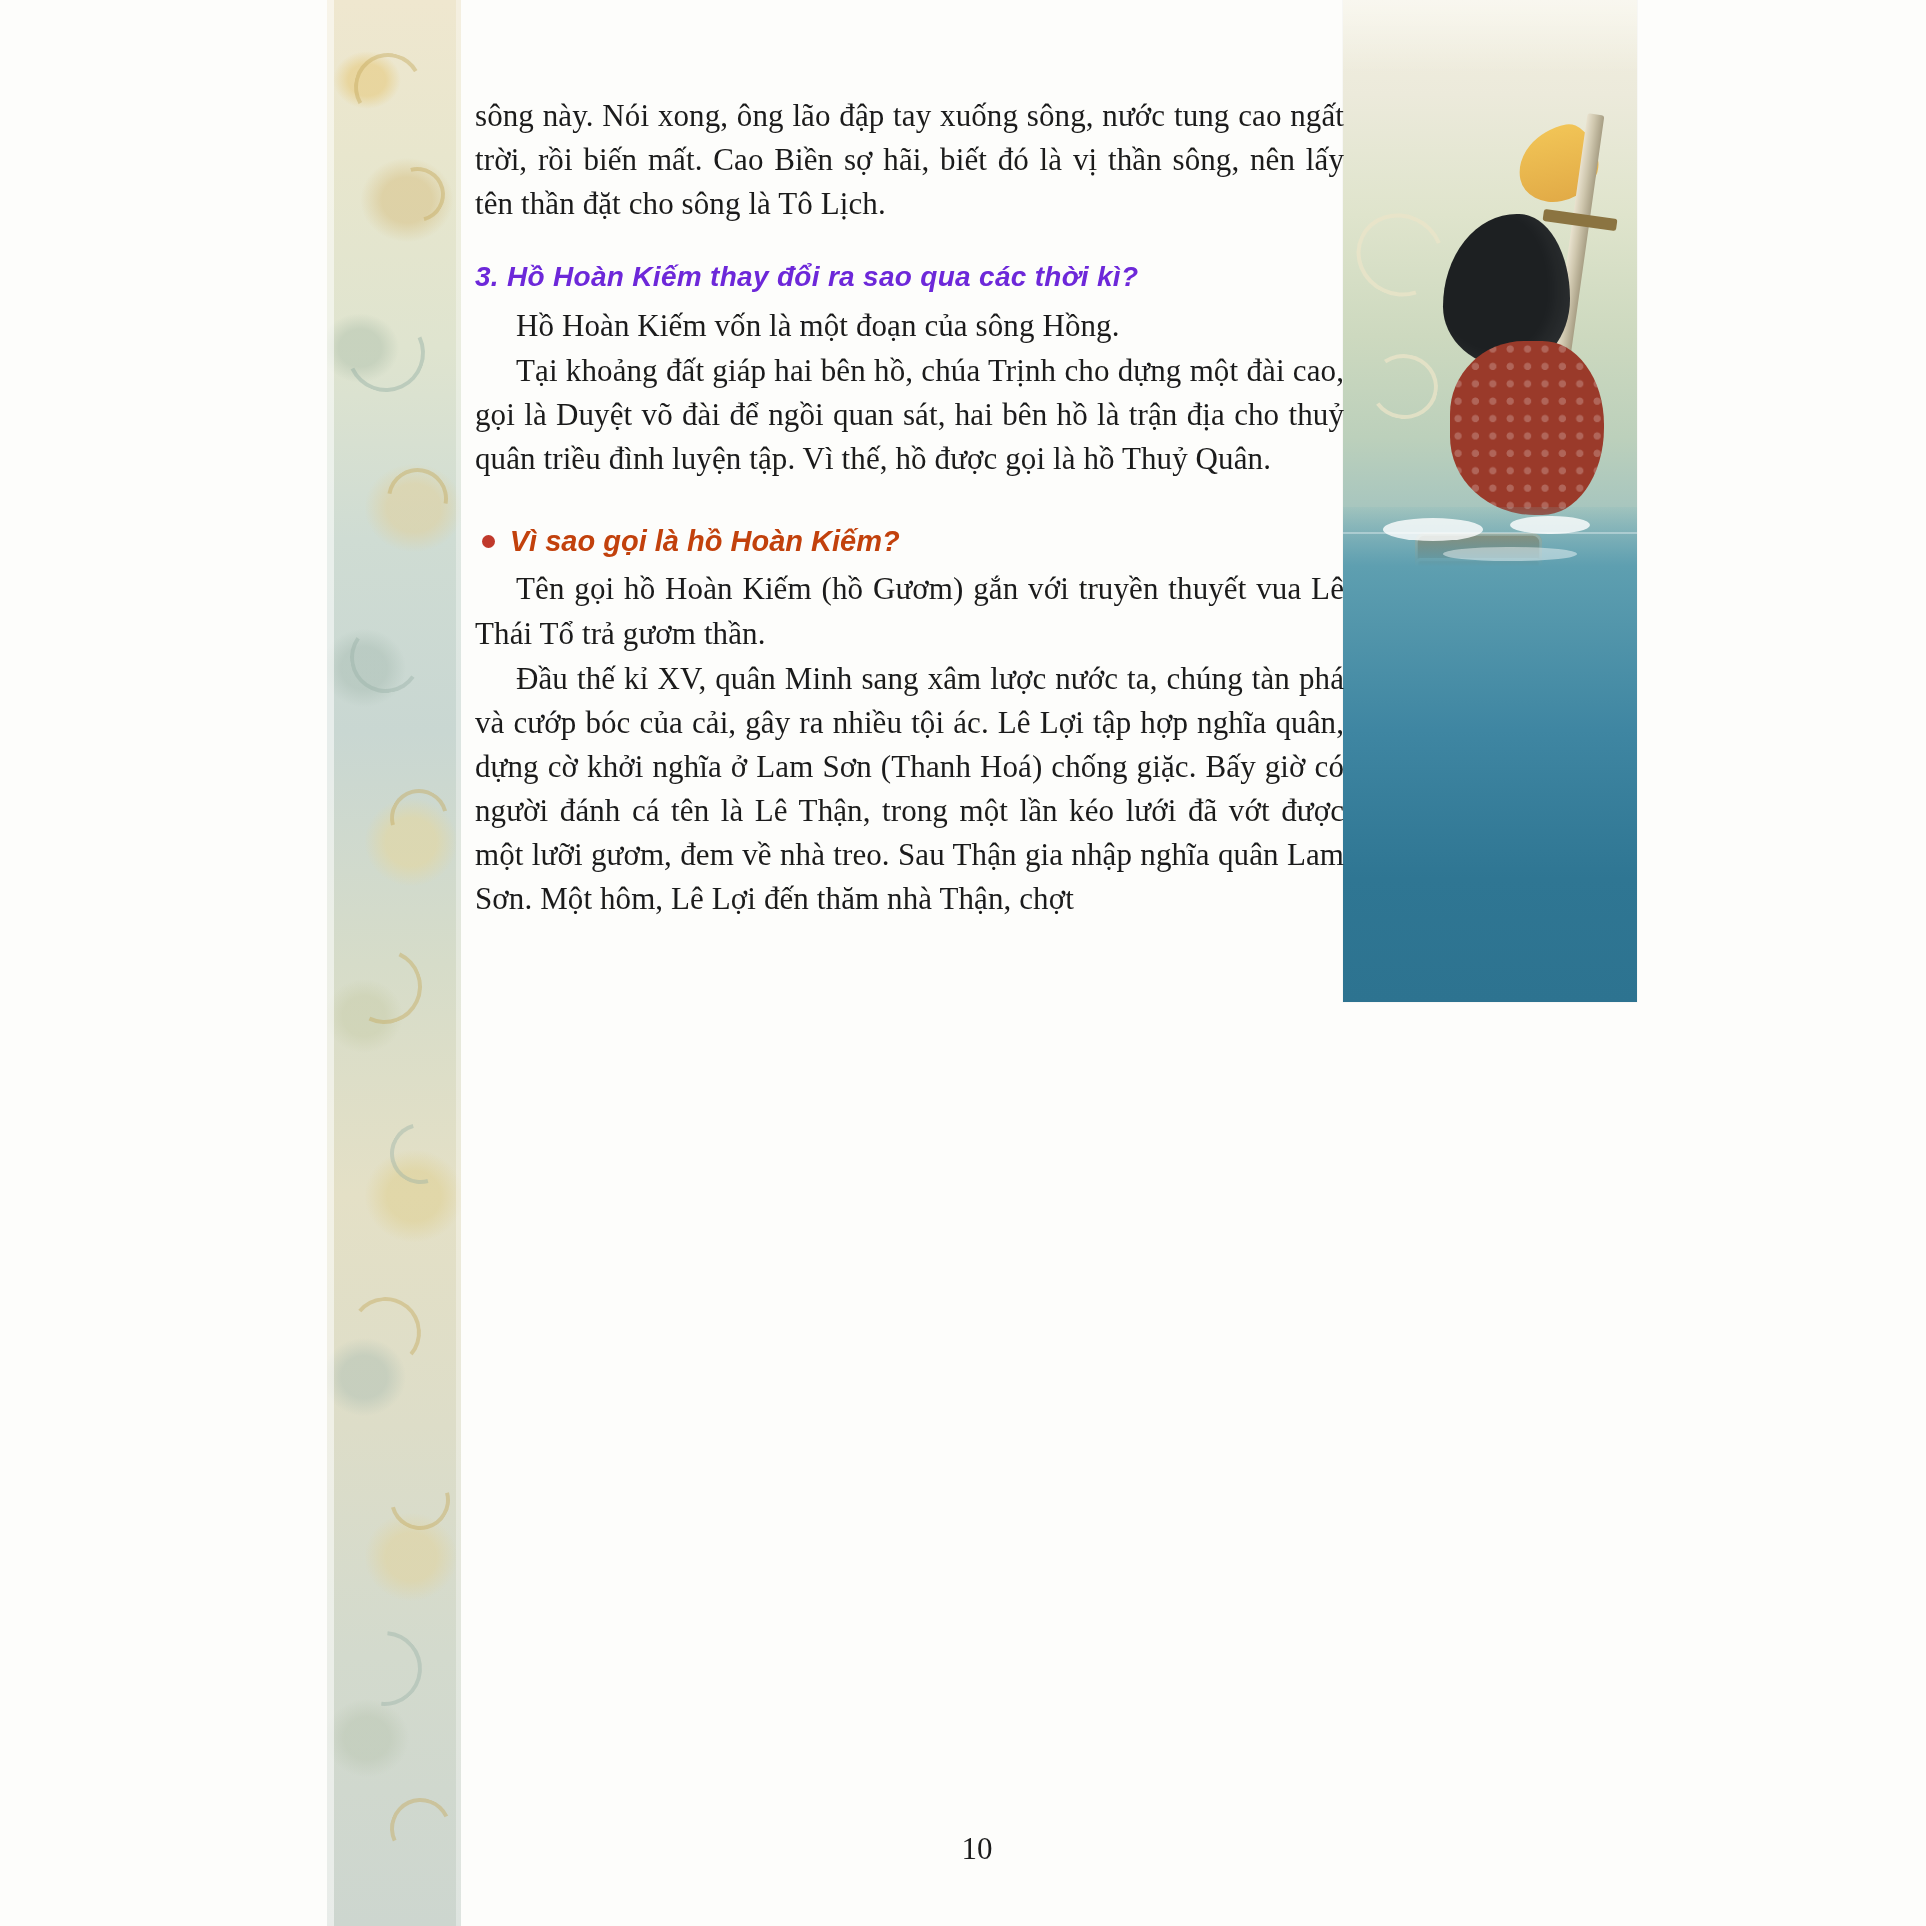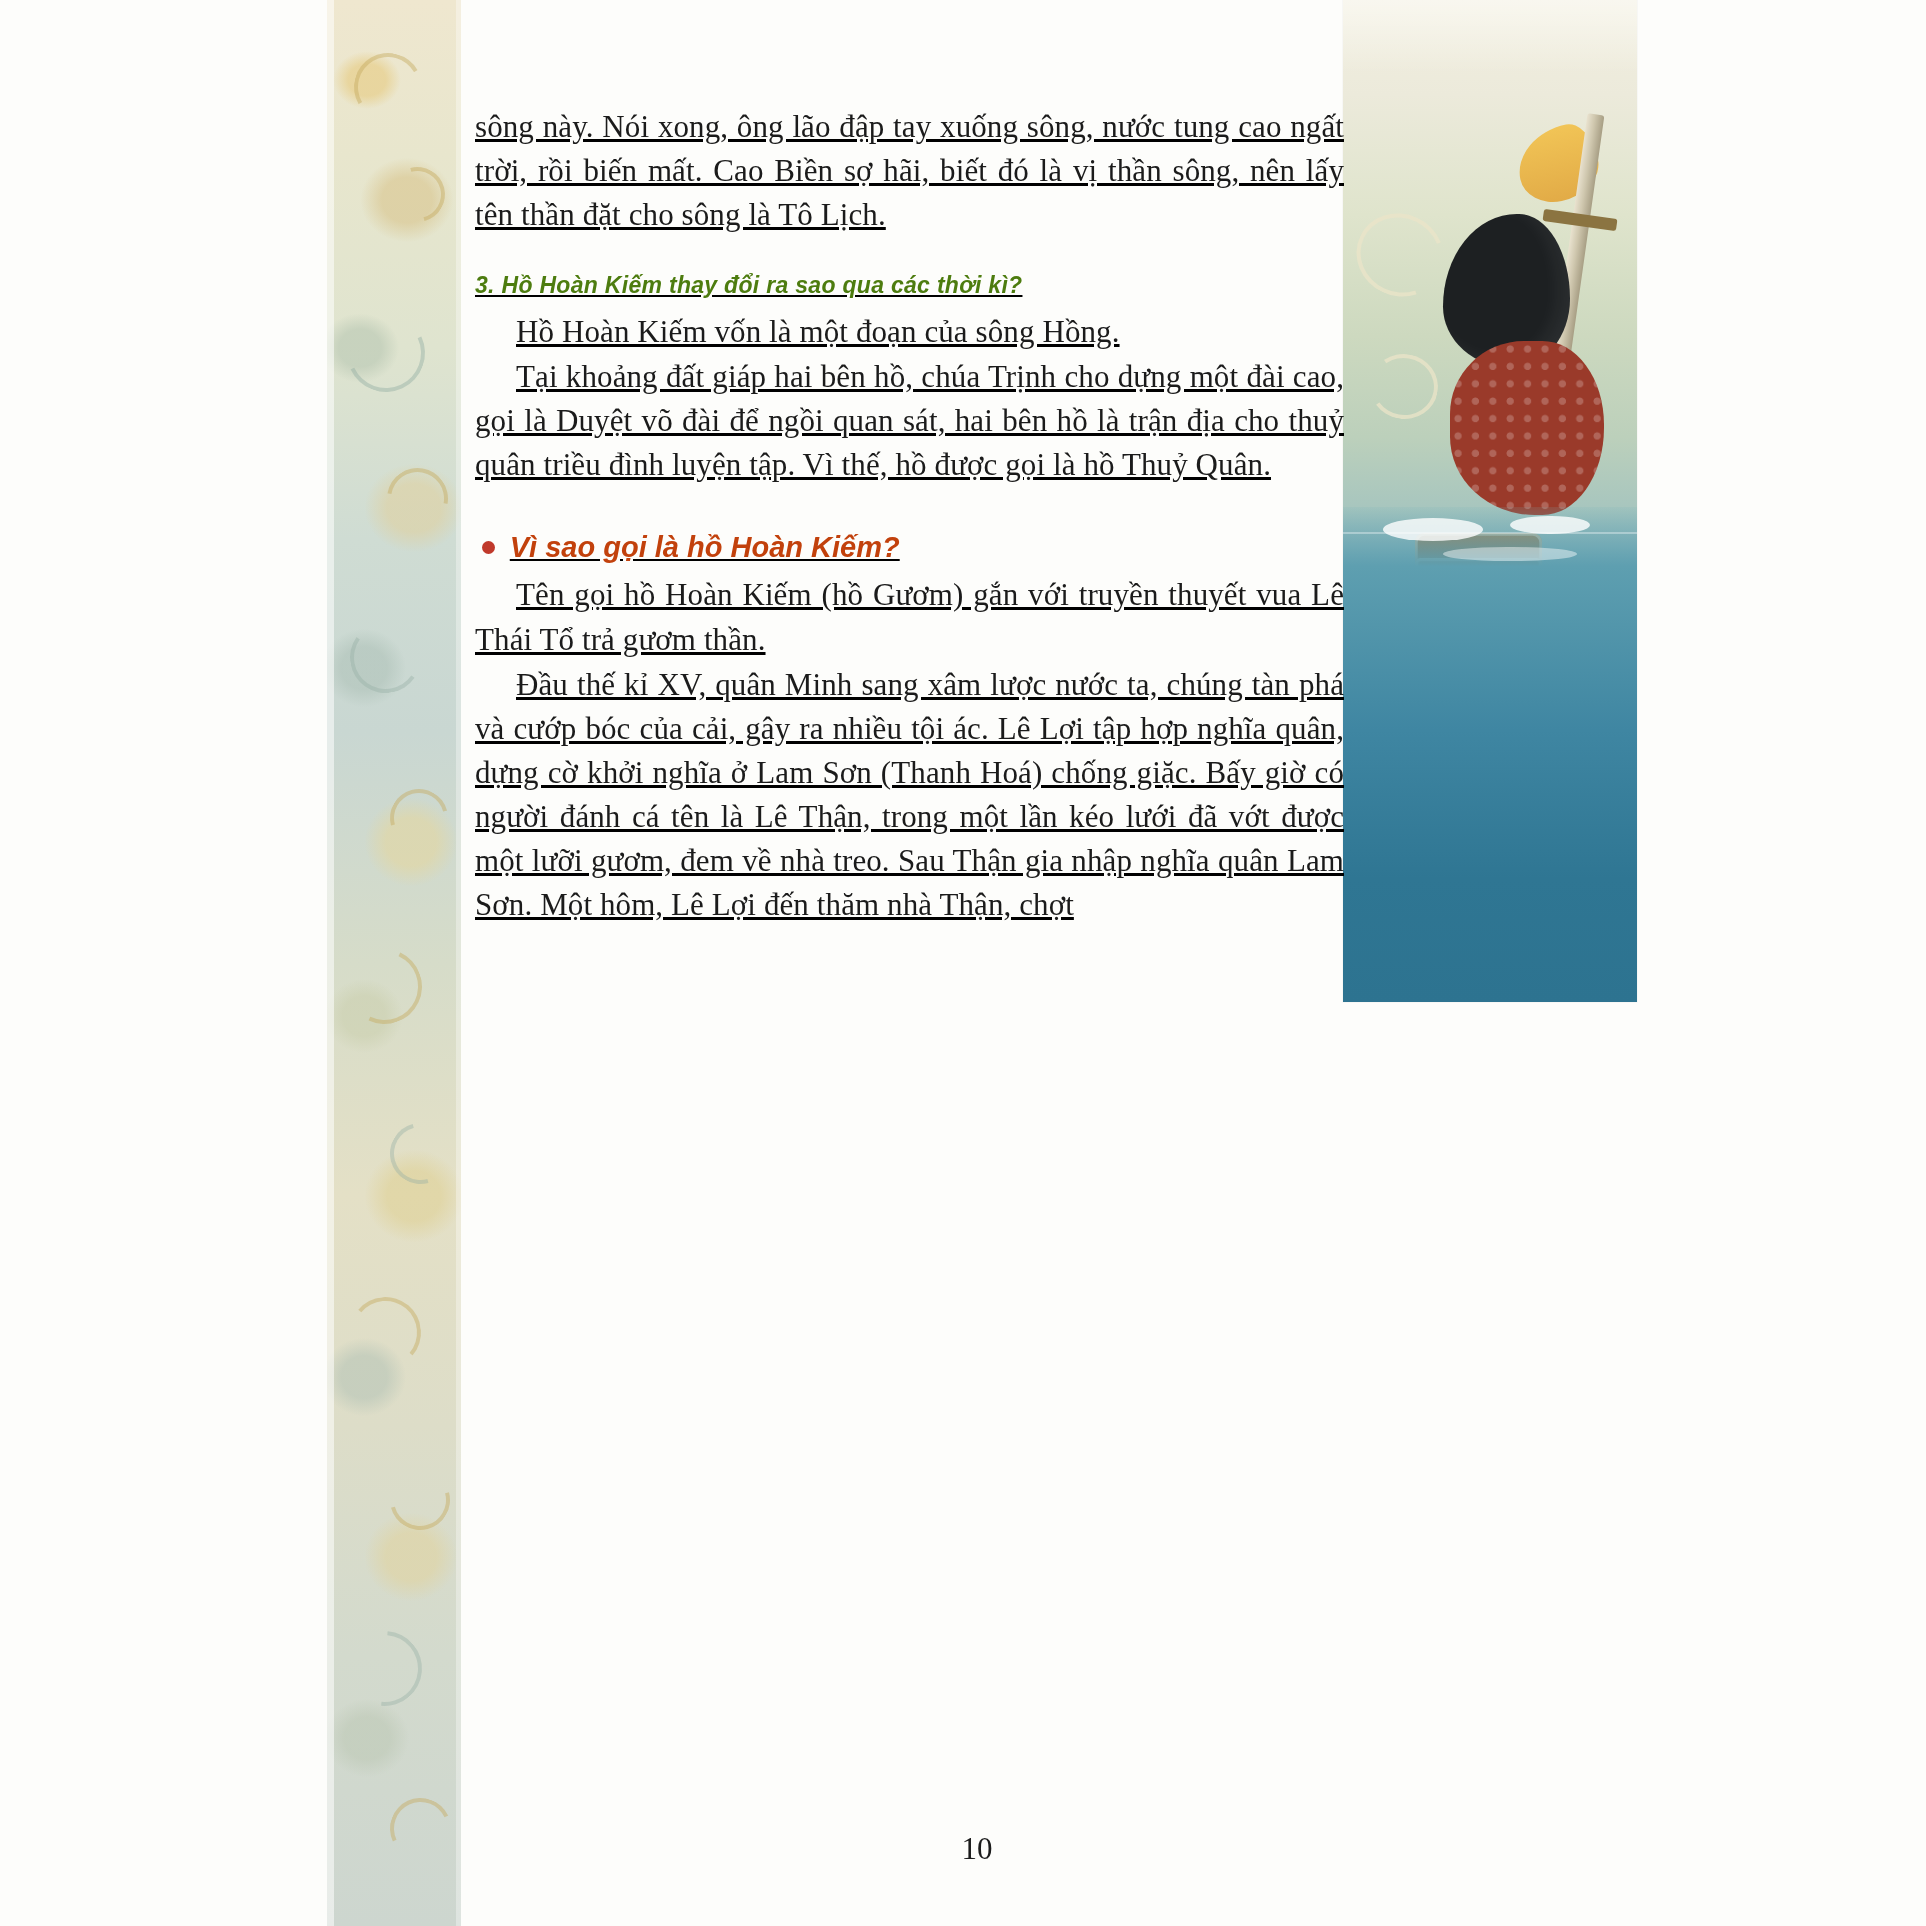--- a/index.html
+++ b/index.html
@@ -208,42 +208,41 @@
     position: absolute;
     border: 4.7px solid rgba(235,228,200,0.75);
     border-radius: 50%;
     border-right-color: transparent;
   }
 
   
   .content {
     position: absolute;
     left: 475px;
-    top: 105px;
+    top: 94px;
     width: 869px;
-    text-decoration: underline;
   }
 
   p.body {
     margin: 0;
     font-size: 31px;
     line-height: 1.42;
     color: #1b1b1b;
     text-align: justify;
     text-justify: inter-word;
     letter-spacing: 0.1px;
   }
   p.body.indent { text-indent: 41px; }
   p.body + p.body { margin-top: 1.3px; }
 
   .heading-num {
     margin: 35px 0 10.7px 0;
-    font-size: 23px;
+    font-size: 28px;
     font-weight: 700;
-    color: #4d7c0f;
+    color: #6d28d9;
     letter-spacing: 0.3px;
     font-family: "Liberation Sans", sans-serif;
     font-style: italic;
   }
 
   .bullet-heading {
     margin: 44px 0 9.4px 0;
     font-size: 29px;
     font-weight: 700;
     color: #c2410c;

